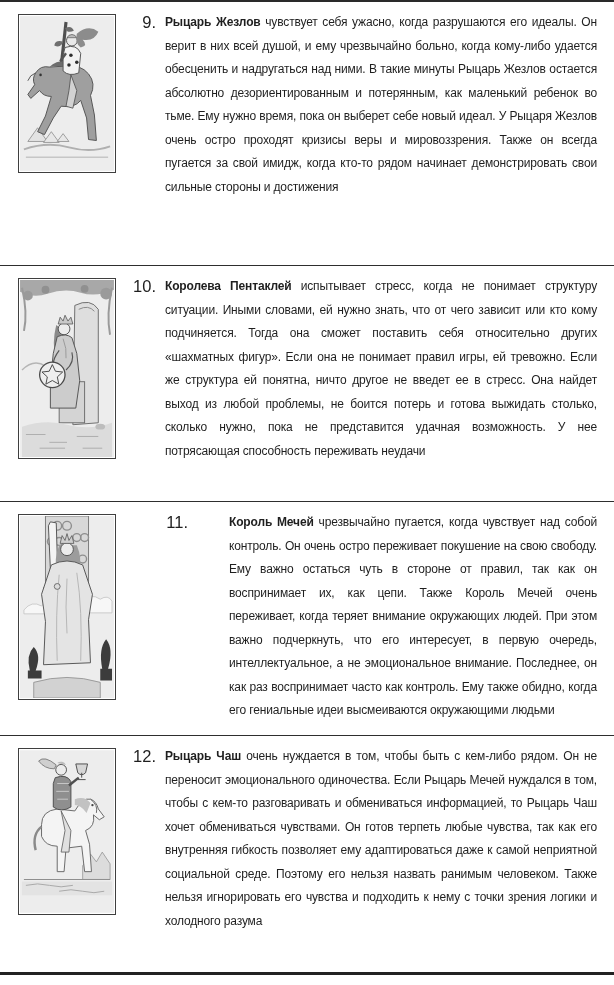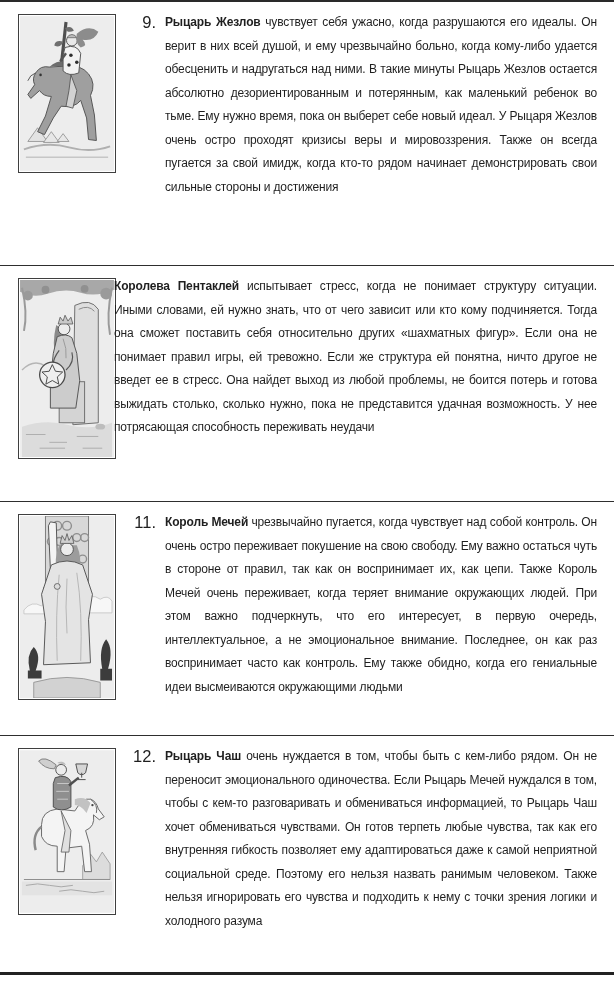--- a/index.html
+++ b/index.html
@@ -14,21 +14,21 @@
     border-top: 2px solid #2a2a2a;
     border-bottom: 3px solid #222222;
   }
   .section {
     display: flex;
     padding: 9px 0 2px 0;
   }
   .section + .section { border-top: 1px solid #2e2e2e; }
   .sec-9  { min-height: 263px; }
   .sec-10 { min-height: 236px; }
-  .sec-11 { min-height: 234px; }
+  .sec-11 { min-height: 234px; gap: 32px; }
   .sec-12 { min-height: 232px; }
   .card-col {
     width: 114px; flex: 0 0 114px;
     padding-left: 18px;
   }
   .card {
     width: 98px;
     border: 1px solid #3f3f3f;
     background: #ffffff;
     padding: 1px;
@@ -114,20 +114,21 @@
           <path d="M44 60 q4 10 3 20" stroke="#9a9a9a" fill="none"></path>
           <path d="M40 72 q-6 8 -6 14 M53 74 q3 10 -6 18" stroke="#555555" stroke-width="1.2" fill="none"></path>
           <circle cx="33" cy="97" r="13" fill="#eeeeee" stroke="#4a4a4a" stroke-width="1.3"></circle>
           <path d="M33 86.5 l3.2 6.8 7.4 0.8 -5.5 5 1.5 7.4 -6.6 -3.7 -6.6 3.7 1.5 -7.4 -5.5 -5 7.4 -0.8z" fill="none" stroke="#4a4a4a" stroke-width="1"></path>
           <path d="M2 150 q24 -8 46 -2 q24 6 46 -2 l0 35 -92 0z" fill="#dcdcdc"></path>
           <path d="M6 158 h20 M30 166 h18 M58 160 h22 M20 172 h26 M64 172 h20" stroke="#adadad" stroke-width="1" fill="none"></path>
           <ellipse cx="82" cy="150" rx="5" ry="3" fill="#bdbdbd"></ellipse>
         </svg>
       </div>
     </div>
+    <div class="num-col">10.</div>
     <div class="text-col"><b>Королева Пентаклей</b> <span>испытывает стресс, когда не понимает структуру ситуации. Иными словами, ей нужно знать, что от чего зависит или кто кому подчиняется. Тогда она сможет поставить себя относительно других «шахматных фигур». Если она не понимает правил игры, ей тревожно. Если же структура ей понятна, ничто другое не введет ее в стресс. Она найдет выход из любой проблемы, не боится потерь и готова выжидать столько, сколько нужно, пока не представится удачная возможность. У нее потрясающая способность переживать неудачи</span></div>
   </div>
 
   <div class="section sec-11">
     <div class="card-col">
       <div class="card">
         <svg viewBox="0 0 96 186" width="94" height="182" xmlns="http://www.w3.org/2000/svg">
           <rect width="96" height="186" fill="#ededed"></rect>
           <rect x="26" y="0" width="44" height="92" fill="#d8d8d8" stroke="#7d7d7d" stroke-width="1"></rect>
           <g fill="none" stroke="#8e8e8e" stroke-width="1.4">

